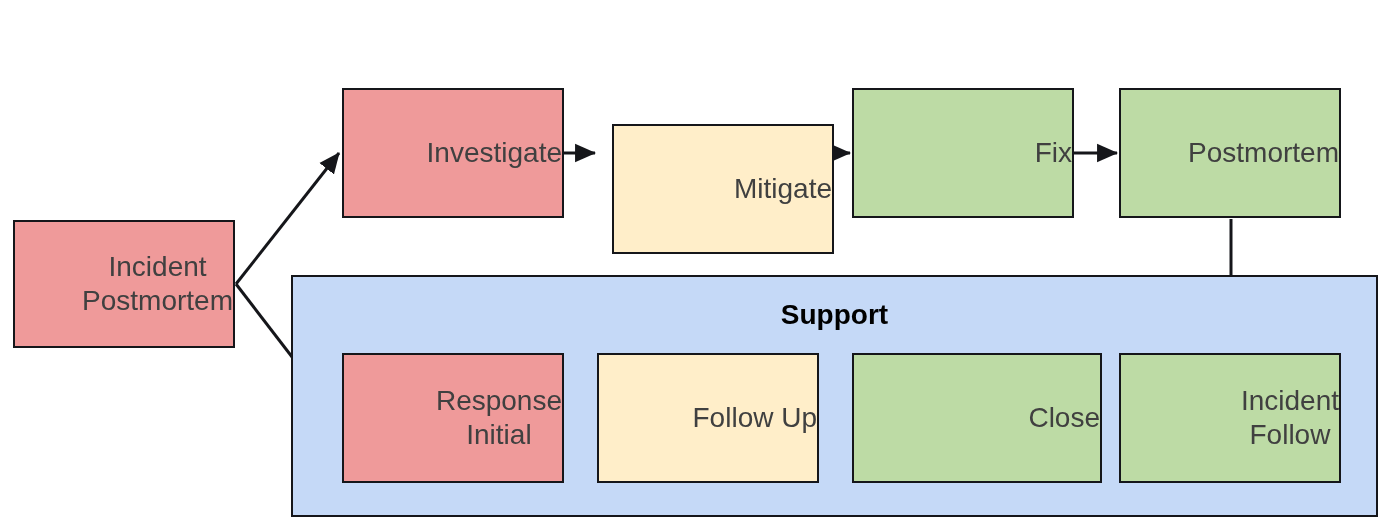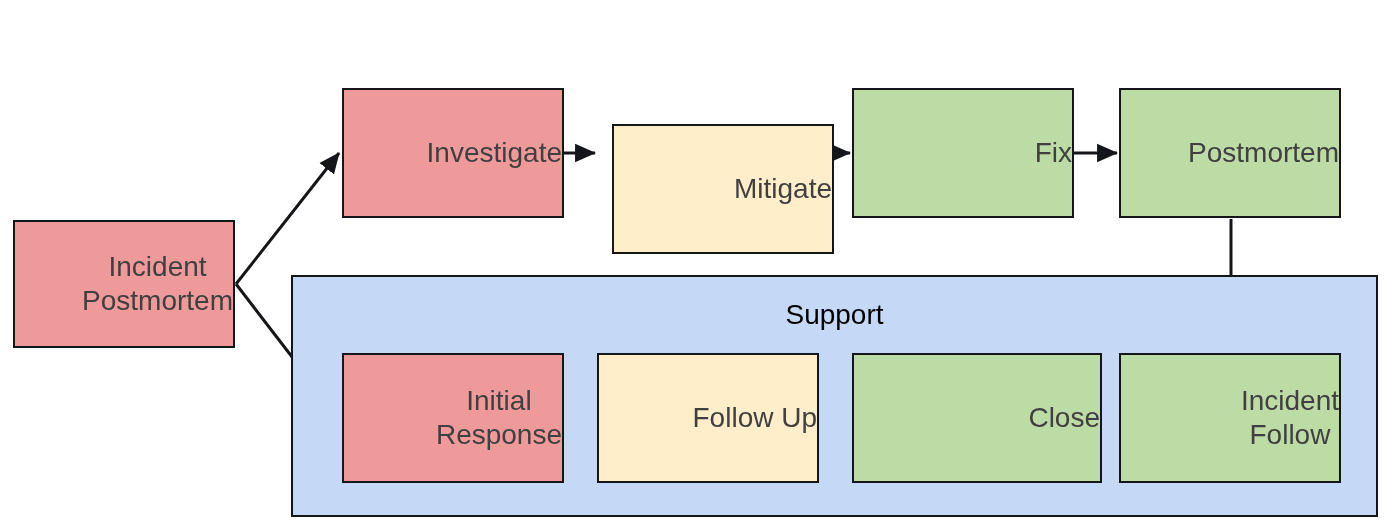--- a/index.html
+++ b/index.html
@@ -84,21 +84,21 @@
       <line x1="564" y1="418" x2="595" y2="418"></line>
 
       <line x1="818" y1="418" x2="850" y2="418"></line>
 
       <line x1="1074" y1="418" x2="1117" y2="418"></line>
     </g>
   </svg>
 
 
   <div class="lane" style="left:291px; top:275px; width:1087px; height:242px;">
-    <div class="lane-title" style="top:22px;">Support</div>
+    <div class="lane-title" style="top:22px;font-weight:bold;">Support</div>
   </div>
 
   <div class="node fill-red" style="left:13px; top:220px; width:222px; height:128px;">
     <div>
       <span>Incident</span>
       <span>Postmortem</span>
     </div>
   </div>
 
   <div class="node fill-red" style="left:342px; top:88px; width:222px; height:130px;">
@@ -120,22 +120,22 @@
   </div>
 
   <div class="node fill-green" style="left:1119px; top:88px; width:222px; height:130px;">
     <div>
       <span>Postmortem</span>
     </div>
   </div>
 
   <div class="node fill-red" style="left:342px; top:353px; width:222px; height:130px;">
     <div>
+      <span>Response</span>
       <span>Initial</span>
-      <span>Response</span>
     </div>
   </div>
 
   <div class="node fill-yellow" style="left:597px; top:353px; width:222px; height:130px;padding-left:20px;">
     <div>
       <span>Follow Up</span>
     </div>
   </div>
 
   <div class="node fill-green" style="left:852px; top:353px; width:250px; height:130px;">

